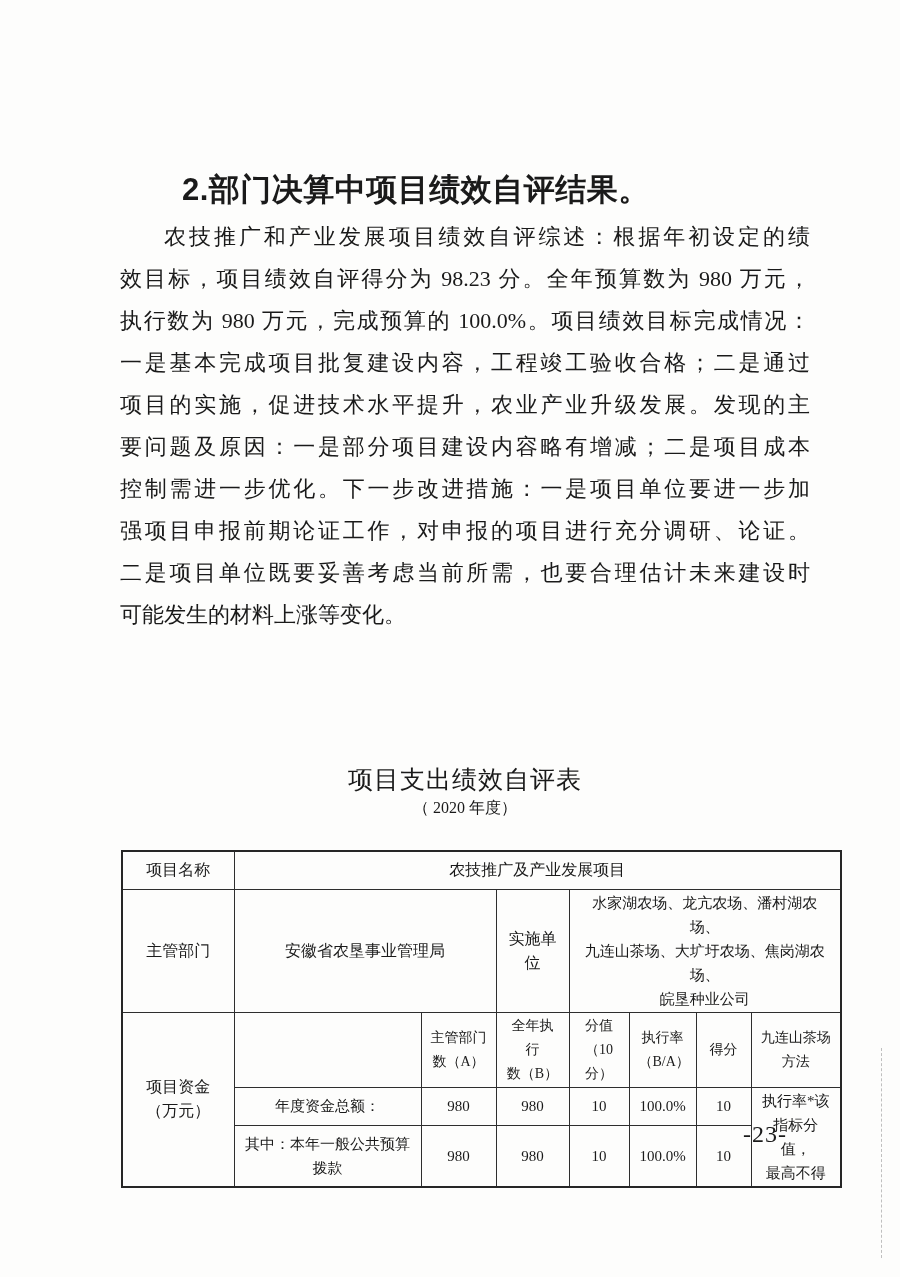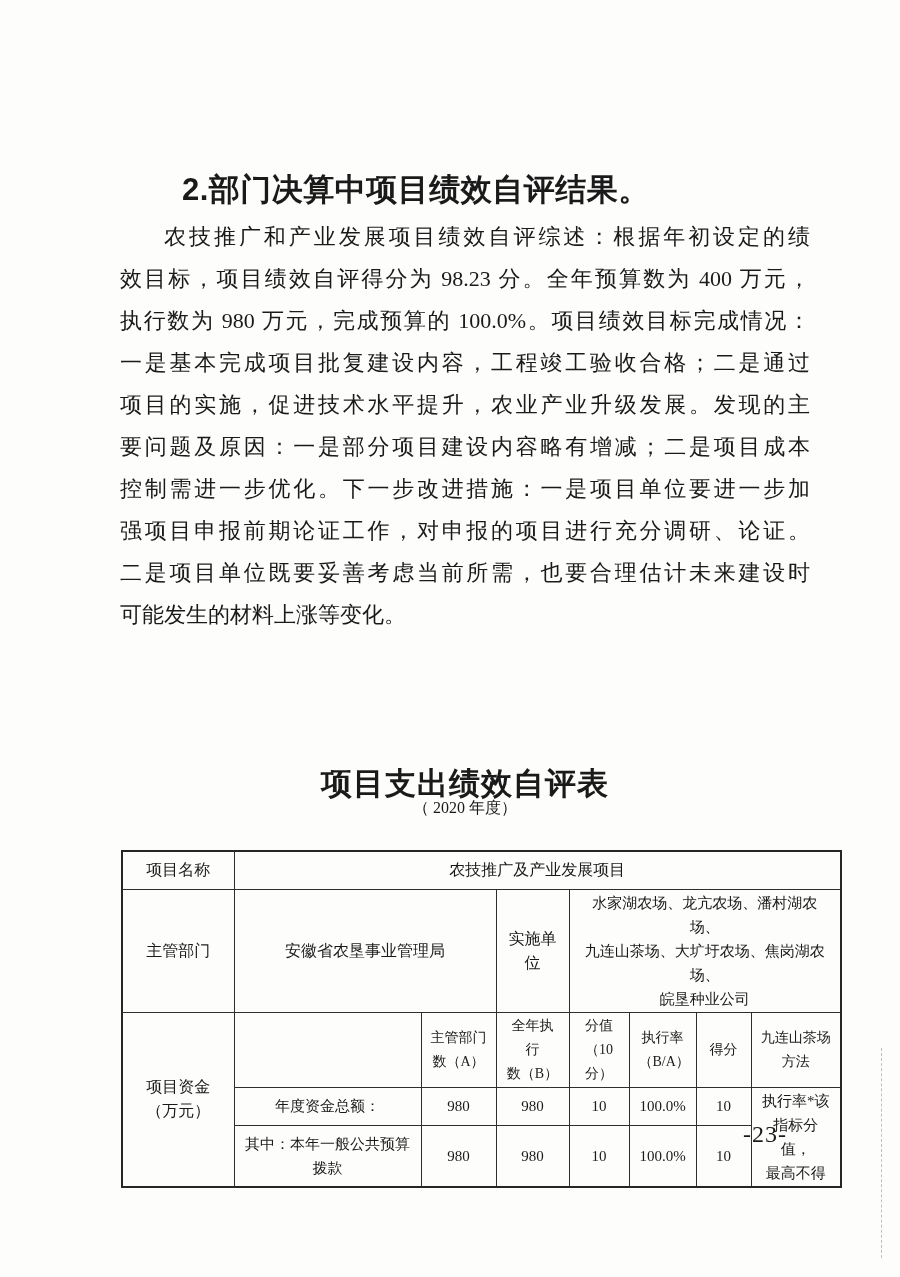--- a/index.html
+++ b/index.html
@@ -25,21 +25,21 @@
     font-size: 22px; line-height: 42px;
   }
   .para-line { text-align: justify; text-align-last: justify; }
   .para-line.first { text-indent: 2em; }
   .para-line.last { text-align-last: left; }
 
   .table-title {
     position: absolute; left: 120px; top: 763px; width: 690px;
     text-align: center;
     font-family: "Liberation Sans", "DejaVu Sans", sans-serif;
-    font-weight: 700; font-size: 31px; letter-spacing: 1px;
+    font-weight: 400; font-size: 25px; letter-spacing: 1px;
   }
   .table-subtitle {
     position: absolute; left: 120px; top: 798px; width: 690px;
     text-align: center; font-size: 16px;
   }
 
   table.selfeval {
     position: absolute; left: 121px; top: 850px;
     width: 719px; height: 252px;
     border-collapse: collapse; table-layout: fixed;
@@ -78,21 +78,21 @@
 </head>
 <body>
 
 <div class="page">
 
   <div class="heading">2.部门决算中项目绩效自评结果。</div>
 
   <div class="body-text">
     <div class="para">
       <div class="para-line first">农技推广和产业发展项目绩效自评综述：根据年初设定的绩</div>
-      <div class="para-line">效目标，项目绩效自评得分为 98.23 分。全年预算数为 400 万元，</div>
+      <div class="para-line">效目标，项目绩效自评得分为 98.23 分。全年预算数为 980 万元，</div>
       <div class="para-line">执行数为 980 万元，完成预算的 100.0%。项目绩效目标完成情况：</div>
       <div class="para-line">一是基本完成项目批复建设内容，工程竣工验收合格；二是通过</div>
       <div class="para-line">项目的实施，促进技术水平提升，农业产业升级发展。发现的主</div>
       <div class="para-line">要问题及原因：一是部分项目建设内容略有增减；二是项目成本</div>
       <div class="para-line">控制需进一步优化。下一步改进措施：一是项目单位要进一步加</div>
       <div class="para-line">强项目申报前期论证工作，对申报的项目进行充分调研、论证。</div>
       <div class="para-line">二是项目单位既要妥善考虑当前所需，也要合理估计未来建设时</div>
       <div class="para-line last">可能发生的材料上涨等变化。</div>
     </div>
   </div>

